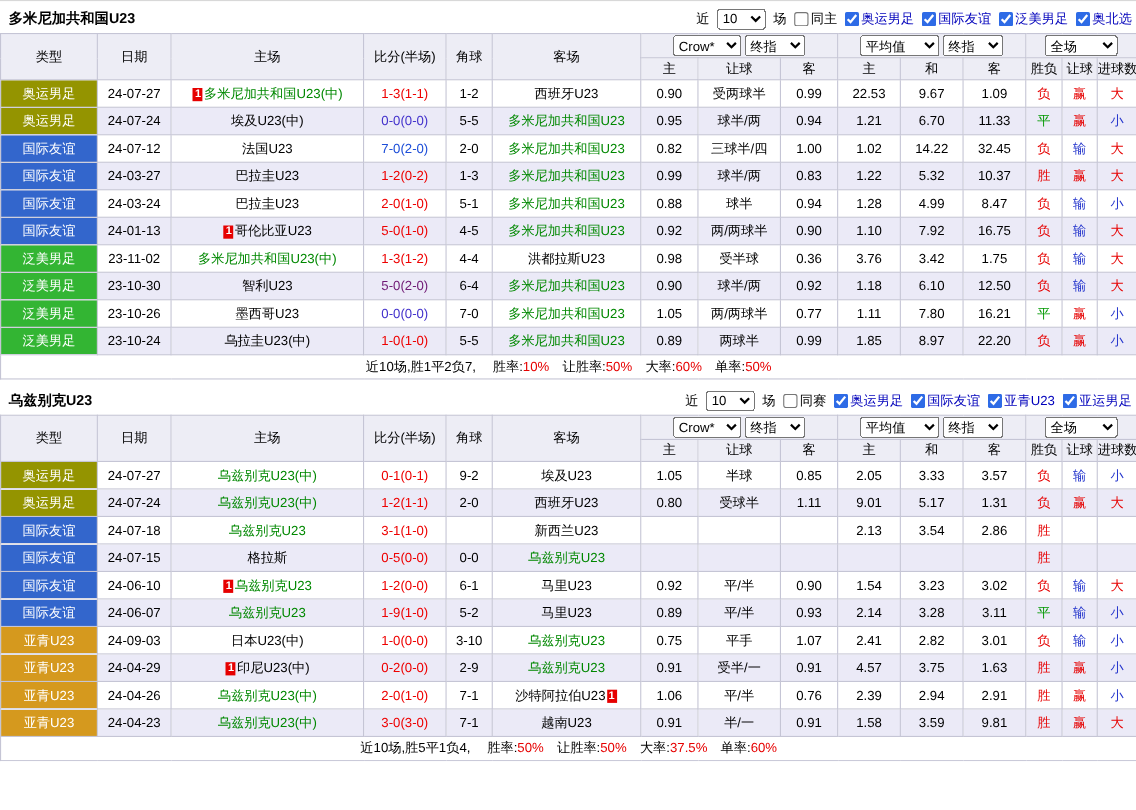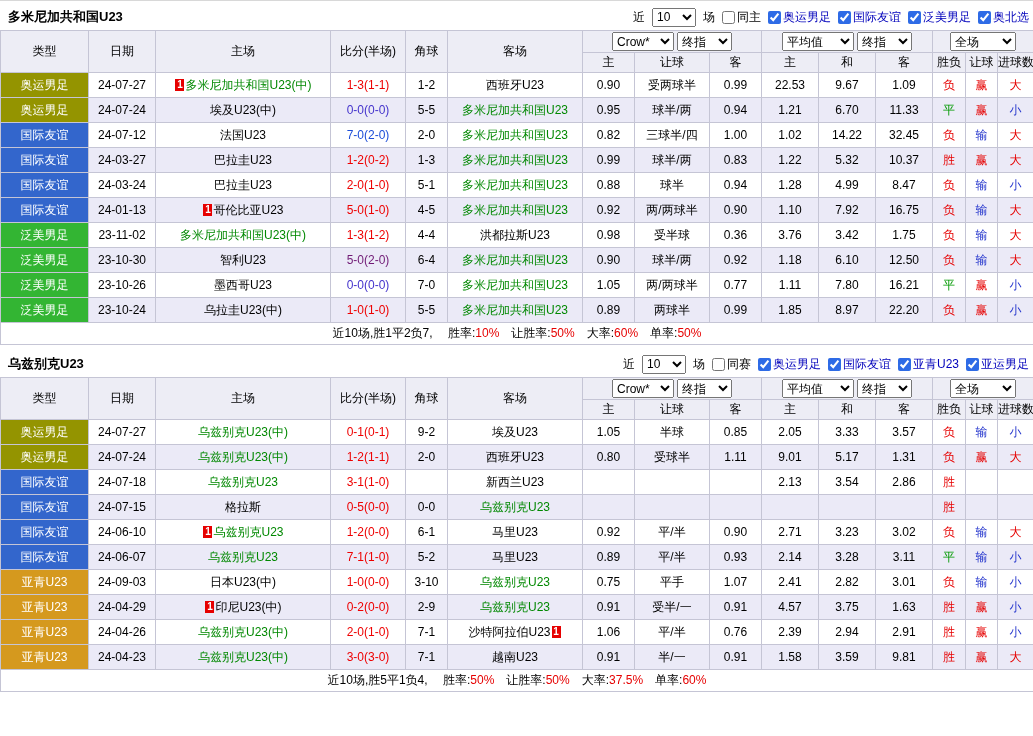--- a/index.html
+++ b/index.html
@@ -480,32 +480,32 @@
             <tr class="">
               <td class="type" style="background: rgb(51, 102, 204);">国际友谊</td>
               <td>24-06-10</td>
               <td><span class="teamlink green"><i class="rc">1</i>乌兹别克U23</span></td>
               <td style="color: rgb(238, 0, 0);">1-2(0-0)</td>
               <td>6-1</td>
               <td><span class="teamlink">马里U23</span></td>
               <td>0.92</td>
               <td>平/半</td>
               <td>0.90</td>
-              <td>2.71</td>
+              <td>1.54</td>
               <td>3.23</td>
               <td>3.02</td>
               <td style="color: rgb(230, 0, 0);">负</td>
               <td style="color: rgb(34, 51, 204);">输</td>
               <td style="color: rgb(230, 0, 0);">大</td>
             </tr>
             <tr class="alt">
               <td class="type" style="background: rgb(51, 102, 204);">国际友谊</td>
               <td>24-06-07</td>
               <td><span class="teamlink green">乌兹别克U23</span></td>
-              <td style="color: rgb(238, 0, 0);">7-1(1-0)</td>
+              <td style="color: rgb(238, 0, 0);">1-9(1-0)</td>
               <td>5-2</td>
               <td><span class="teamlink">马里U23</span></td>
               <td>0.89</td>
               <td>平/半</td>
               <td>0.93</td>
               <td>2.14</td>
               <td>3.28</td>
               <td>3.11</td>
               <td style="color: rgb(0, 153, 0);">平</td>
               <td style="color: rgb(34, 51, 204);">输</td>

